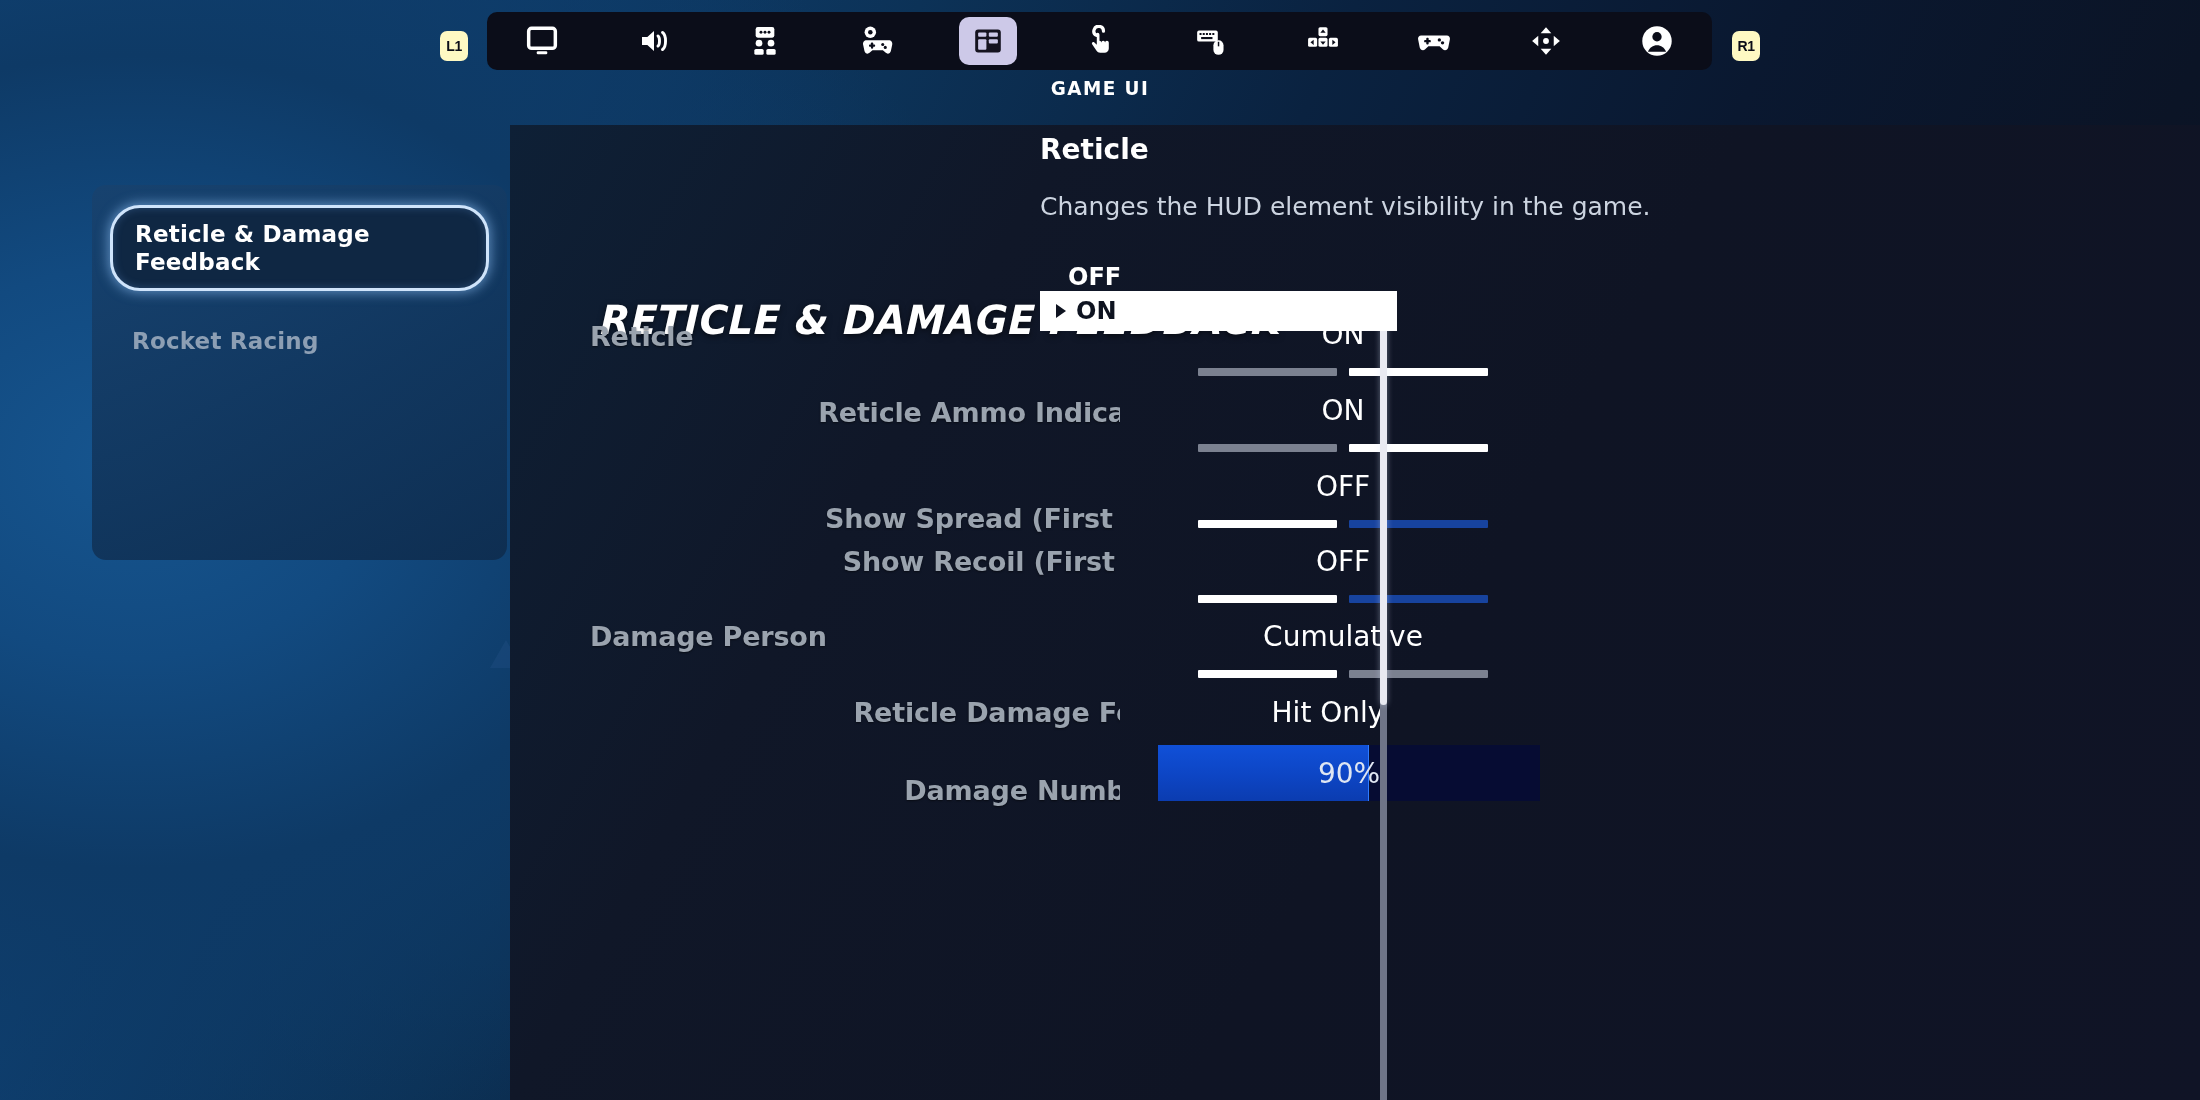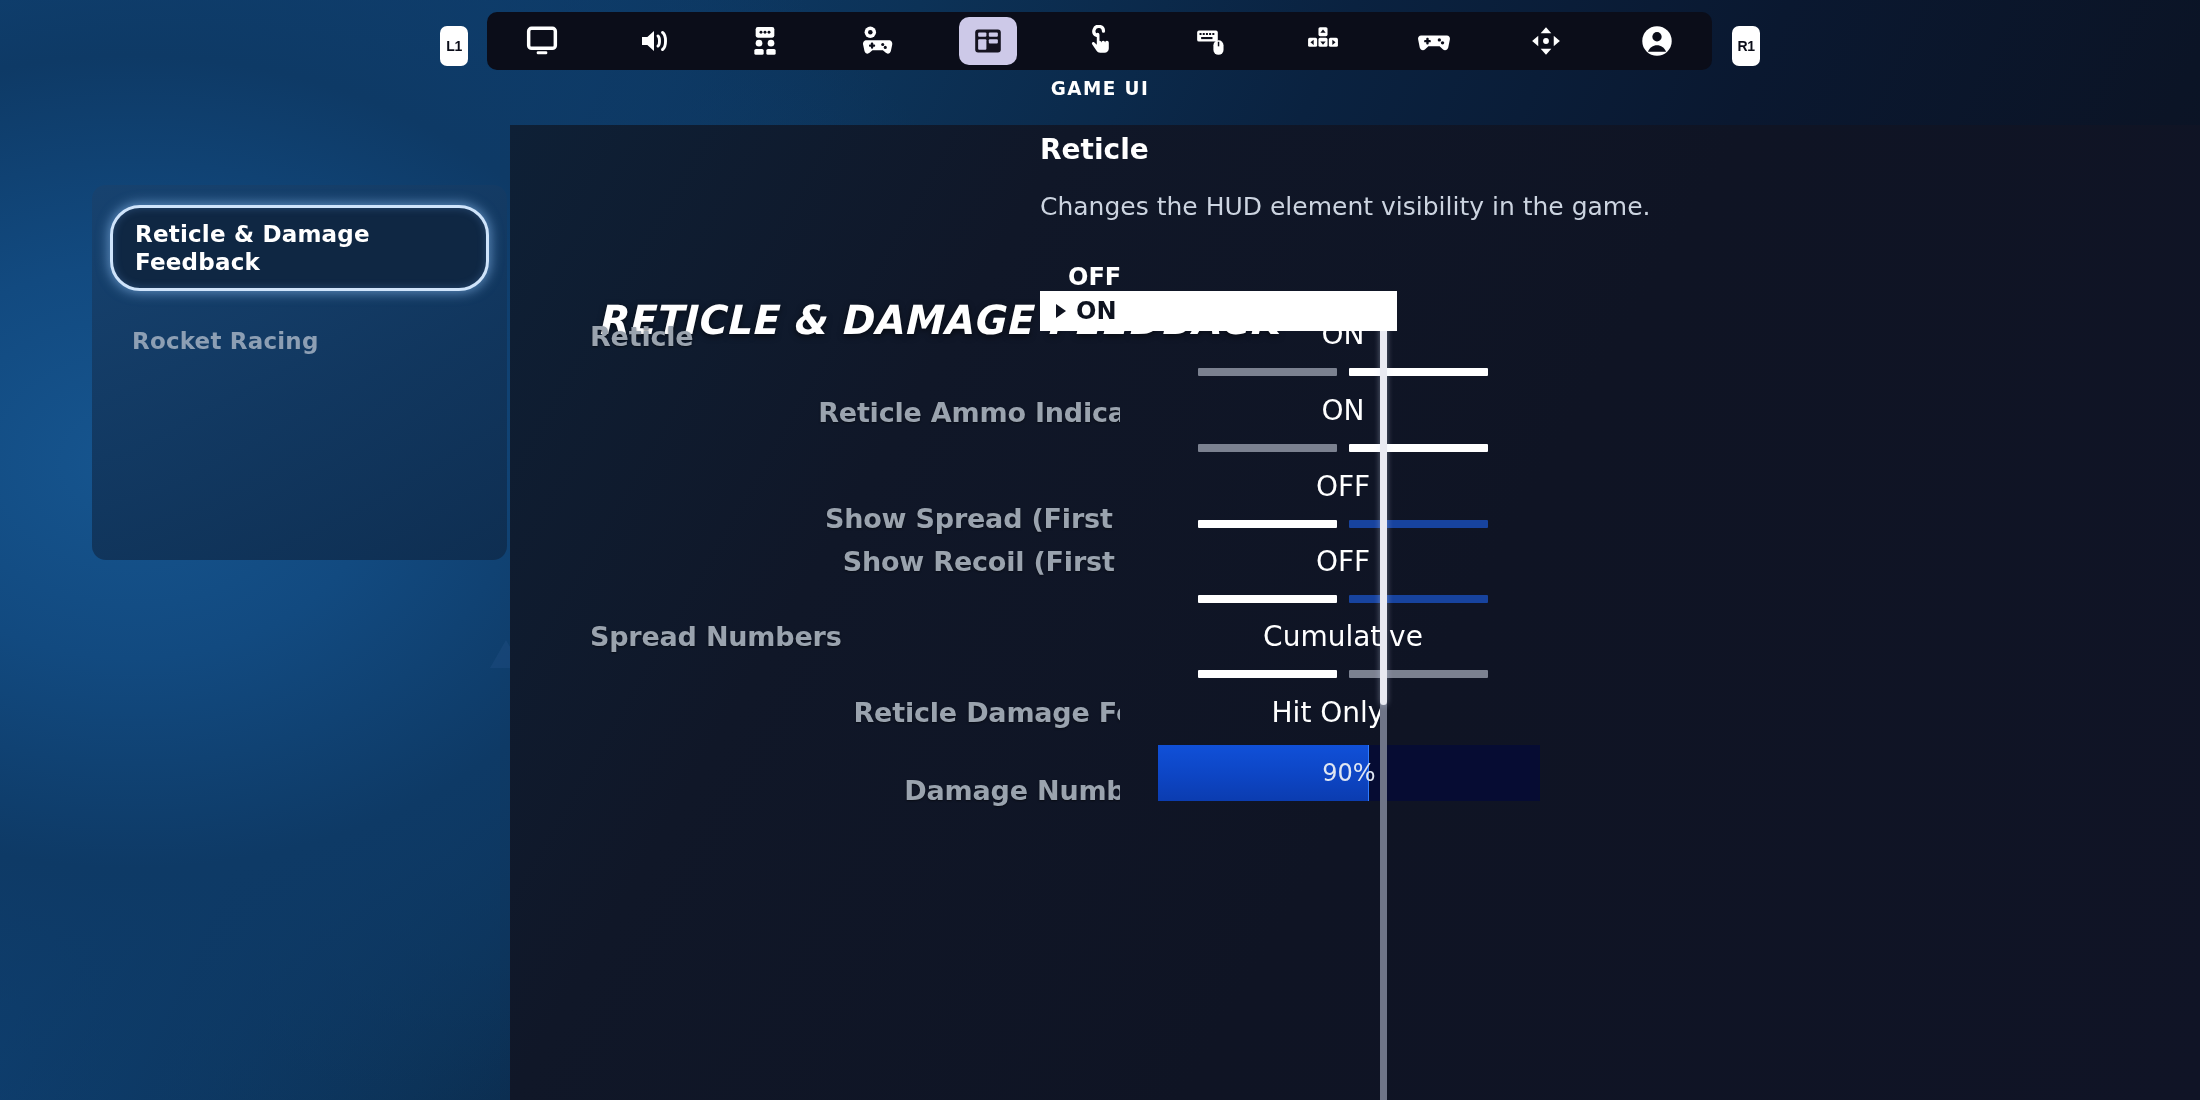--- a/index.html
+++ b/index.html
@@ -41,21 +41,21 @@
     flex:0 0 auto;
   }
   .navicon svg { display:block; }
   .navicon.active { background:#cdc9e8; }
   .bumper {
     position:absolute; top:30px;
     width:34px; height:32px;
     display:flex; align-items:center; justify-content:center;
   }
   .bumper-box {
-    width:28px; height:40px; background:#ffffff; border-radius:7px;
+    width:28px; height:30px; background:#fef9c3; border-radius:7px;
     display:flex; align-items:center; justify-content:center;
     color:#0b0d19; font-size:14px; font-weight:700; letter-spacing:-.5px;
   }
   #bumper-l { left:437px; }
   #bumper-r { left:1729px; }
   #nav-title {
     position:absolute; left:0; right:0; top:76px;
     text-align:center;
     color:#ffffff; font-size:20px; font-weight:700;
     letter-spacing:1.6px;
@@ -151,21 +151,21 @@
     overflow:hidden;
   }
   .slider-fill {
     position:absolute; left:0; top:0; bottom:0;
     background:linear-gradient(180deg,#1050d8 0%,#0d45c4 55%,#0b3cb0 100%);
     box-shadow:1px 0 0 0 #2f7bff;
   }
   .slider-val {
     position:absolute; inset:0;
     display:flex; align-items:center; justify-content:center;
-    color:#dfe6f2; font-size:24px; font-weight:400;
+    color:#dfe6f2; font-size:28px; font-weight:400;
     font-family:"DejaVu Sans", sans-serif;
   }
 
   
   #scrollbar {
     position:absolute; left:870px; top:180px;
     width:7px; height:920px;
     background:#6f7588; border-radius:4px;
   }
   #scroll-thumb {
@@ -411,21 +411,21 @@
     <div class="srow clip-l" style="top:421px;">
       <span class="srow-label" style="margin-right:-120px;">Show Recoil (First Person)</span>
     </div>
     <div class="sval" style="left:688px;top:420px;">OFF</div>
     <div class="segs" style="left:688px;top:470px;">
       <div class="seg on"></div>
       <div class="seg blue"></div>
     </div>
 
     <div class="srow" style="top:496px;">
-      <span class="srow-label">Spread Numbers</span>
+      <span class="srow-label">Damage Person</span>
     </div>
     <div class="sval" style="left:688px;top:495px;">Cumulative</div>
     <div class="segs" style="left:688px;top:545px;">
       <div class="seg on"></div>
       <div class="seg off"></div>
     </div>
 
     <div class="srow clip-l" style="top:572px;">
       <span class="srow-label" style="margin-right:-122px;">Reticle Damage Feedback</span>
     </div>

